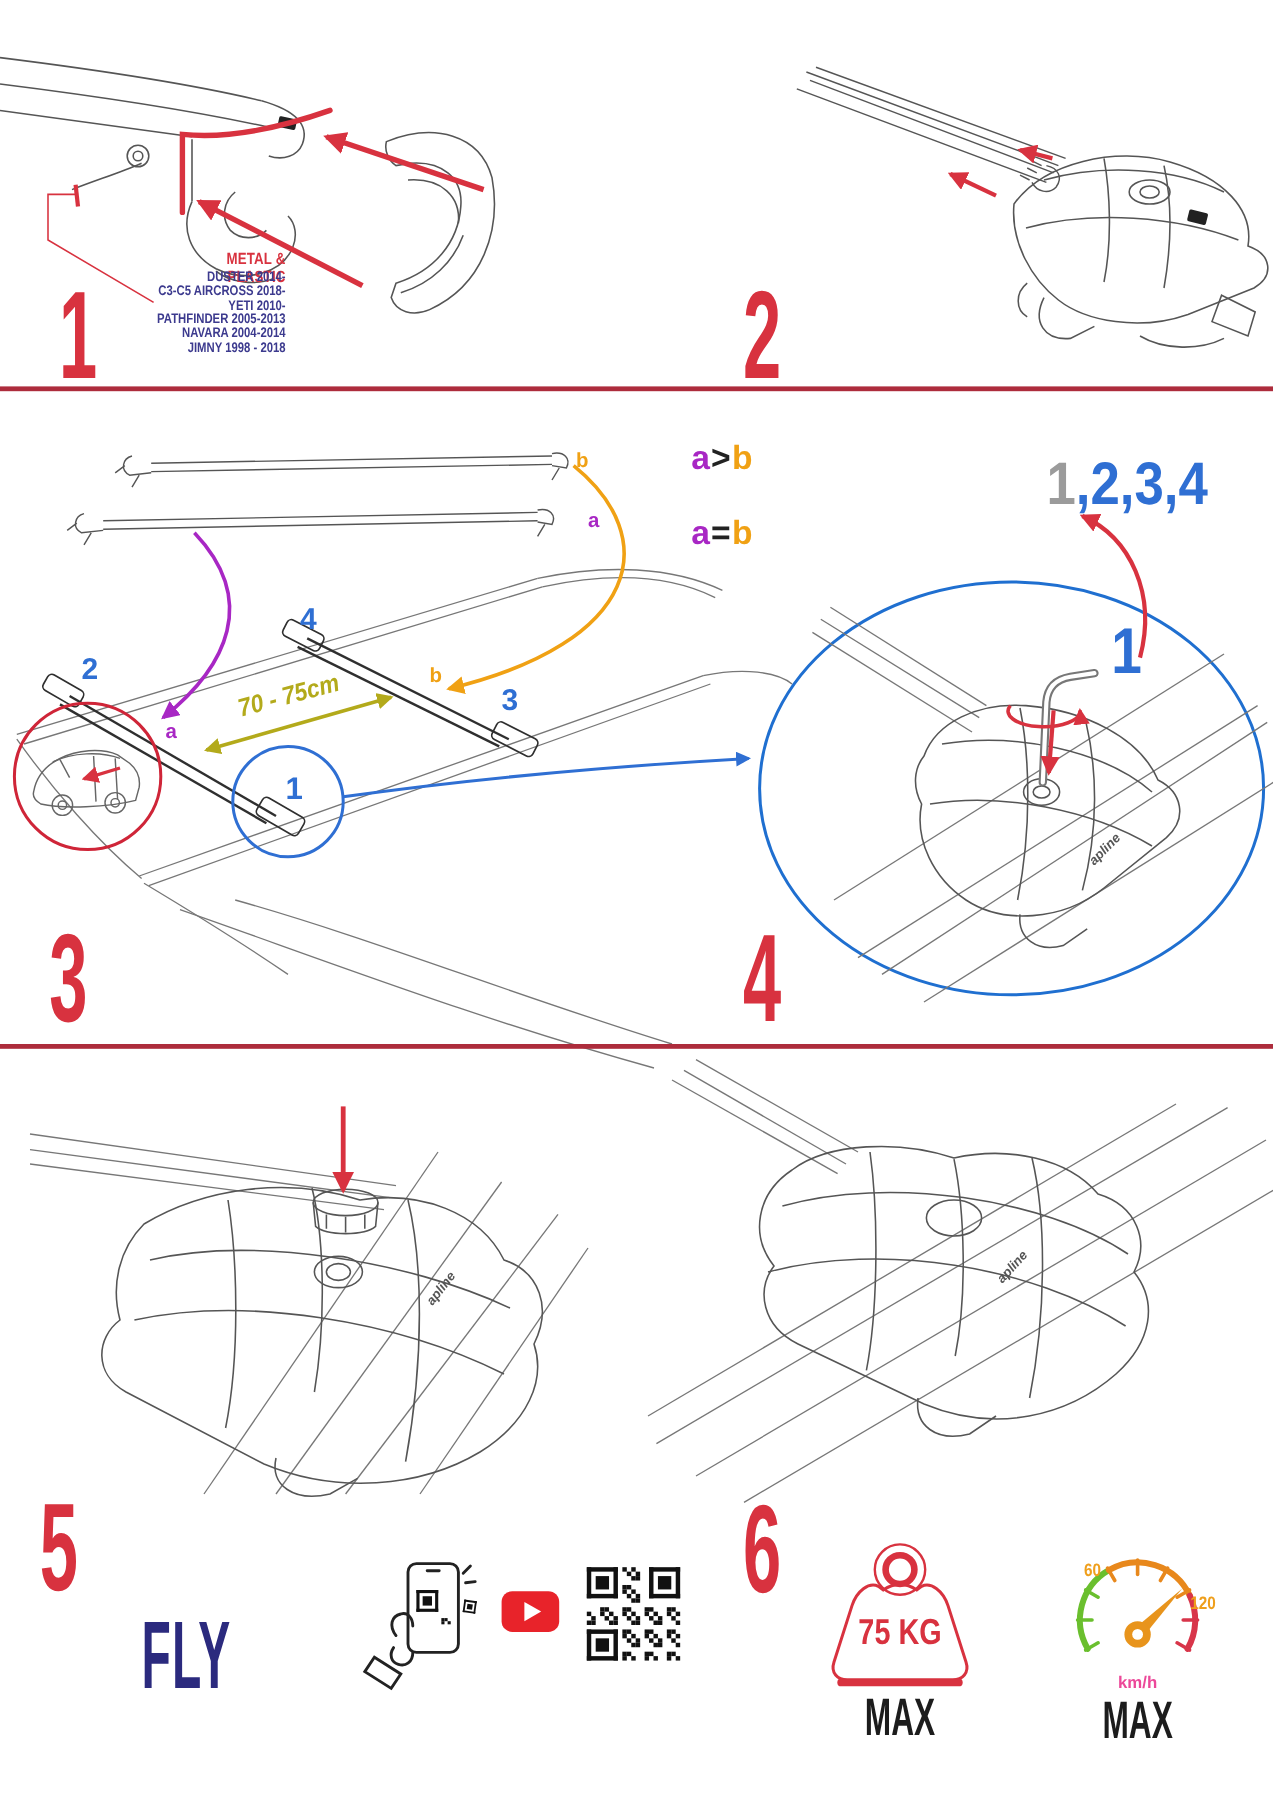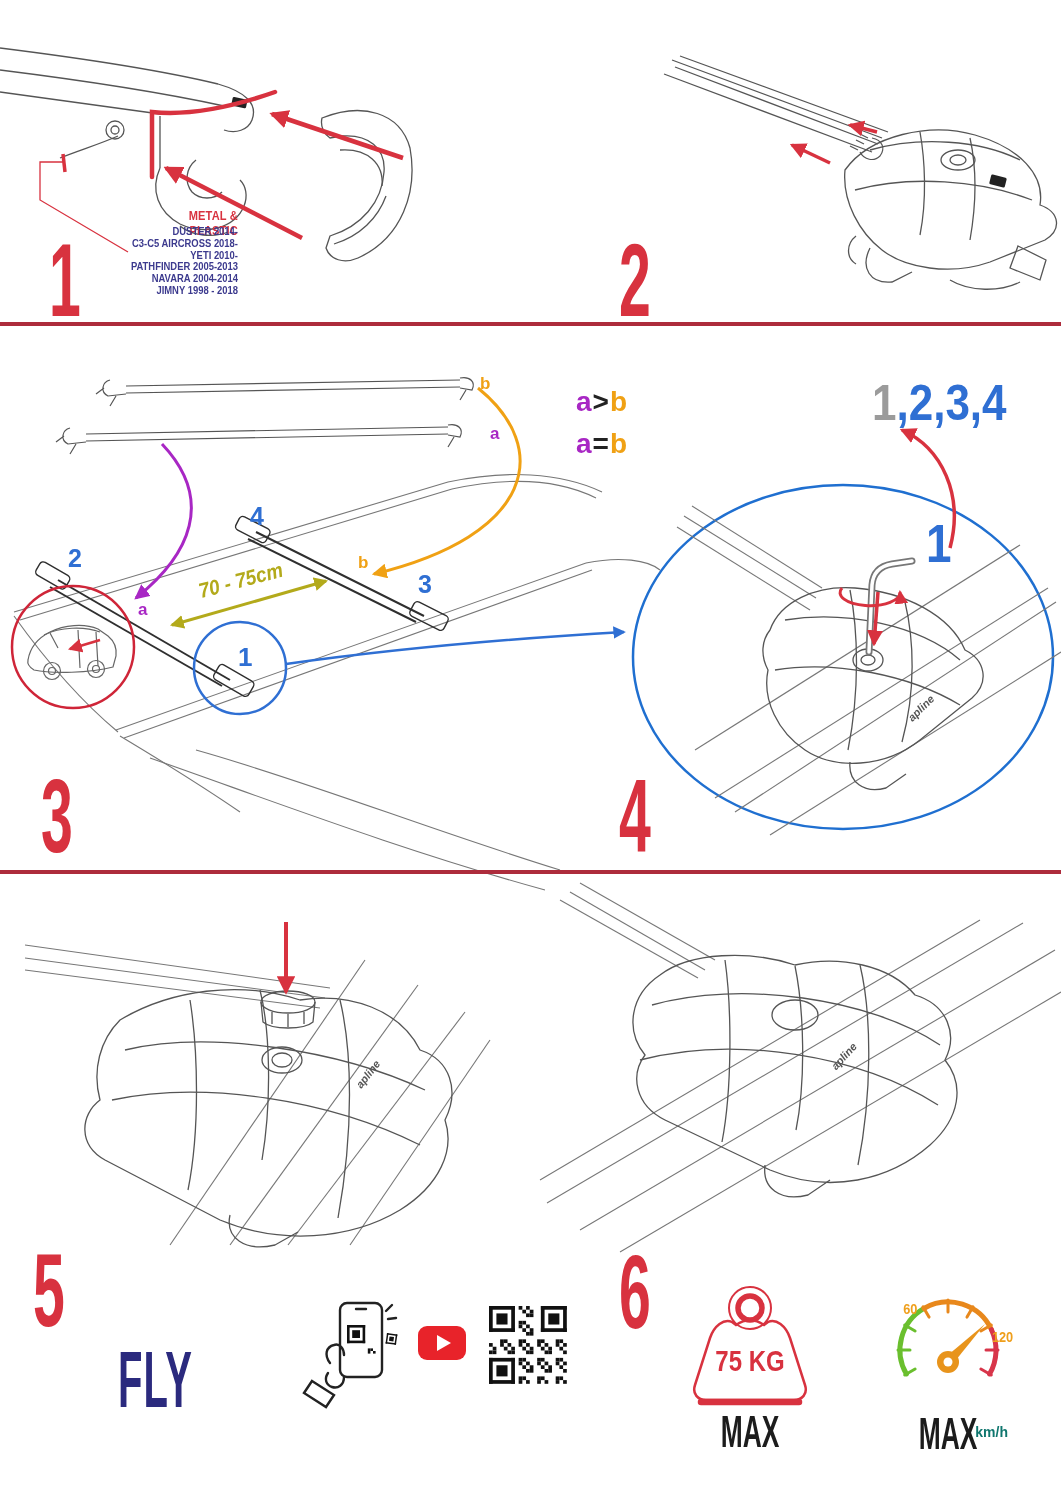--- a/index.html
+++ b/index.html
@@ -24,21 +24,21 @@
   .brandtag{position:absolute;font-size:11px;font-style:italic;font-weight:700;color:#555;}
   .fly{position:absolute;left:118px;top:1340px;color:#2b2a7e;font-weight:600;font-size:80px;line-height:1;
        transform:scaleX(0.5);transform-origin:left top;letter-spacing:2px;}
   .accline{position:absolute;left:63px;top:1412px;font-size:29px;font-weight:600;letter-spacing:0;color:#1d1d1d;}
   .accline .red{color:#d8323f;}
   .maxlabel{position:absolute;font-weight:700;font-size:44px;color:#1c1c1c;transform:scaleX(0.6);
             transform-origin:center top;text-align:center;width:156px;line-height:1;}
   .kg{position:absolute;left:672px;top:1344px;width:156px;text-align:center;color:#d8323f;
       font-weight:700;font-size:30px;transform:scaleX(0.8);transform-origin:center top;}
   .speedtick{position:absolute;font-weight:700;font-size:15px;color:#ef9f1c;transform:scaleX(.85);}
-  .kmh{position:absolute;left:888px;top:1424px;width:120px;text-align:right;font-size:14px;color:#0f766e;font-weight:700;}
+  .kmh{position:absolute;left:888px;top:1394px;width:120px;text-align:center;font-size:14px;color:#ec4899;font-weight:700;}
   .yt{position:absolute;left:418px;top:1326px;width:48px;height:34px;background:#e8232a;border-radius:9px;
       display:flex;align-items:center;justify-content:center;}
   .yt span{width:0;height:0;border-top:8px solid transparent;border-bottom:8px solid transparent;
            border-left:14px solid #fff;margin-left:4px;}
 </style>
 </head>
 <body>
 
 <div class="page">
 
@@ -232,21 +232,21 @@
     </g>
     <g fill="none">
       <path d="M249,322 L252,255 C253,243 260,236 272,234 L292,231" stroke="#777" stroke-width="7" stroke-linecap="round"></path>
       <path d="M249,322 L252,255 C253,243 260,236 272,234 L292,231" stroke="#fff" stroke-width="3.5" stroke-linecap="round"></path>
     </g>
     <path d="M222,258 A30,13 0 1 0 280,262" stroke="#d8323f" stroke-width="3" fill="none" marker-end="url(#h4r)"></path>
     <line x1="258" y1="262" x2="254" y2="314" stroke="#d8323f" stroke-width="3.5" marker-end="url(#h4r)"></line>
     <path d="M330,218 C344,165 322,118 282,100" stroke="#d8323f" stroke-width="3.5" fill="none" marker-end="url(#h4r)"></path>
   </svg>
 
-  <div class="legendrow" style="top:386px">
+  <div class="legendrow" style="top:366px">
     <span class="purple">a</span><span class="dark">&gt;</span><span class="orange">b</span>
   </div>
   <div class="legendrow" style="top:428px">
     <span class="purple">a</span><span class="dark">=</span><span class="orange">b</span>
   </div>
   <div class="seq">
     <span class="gray">1</span><span class="blue">,2,3,4</span>
   </div>
   <div class="poslabel" style="left:926px;top:512px;font-size:54px;transform:scaleX(.85);transform-origin:left top">1</div>
   <div class="brandtag" style="left:905px;top:702px;transform:rotate(-45deg)">apline</div>

